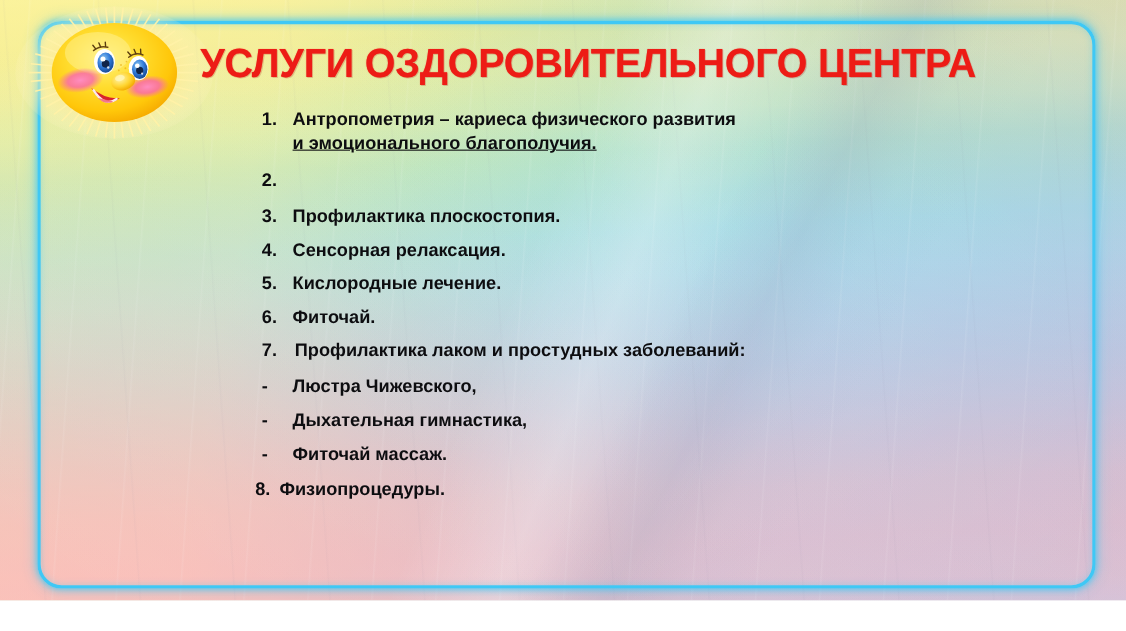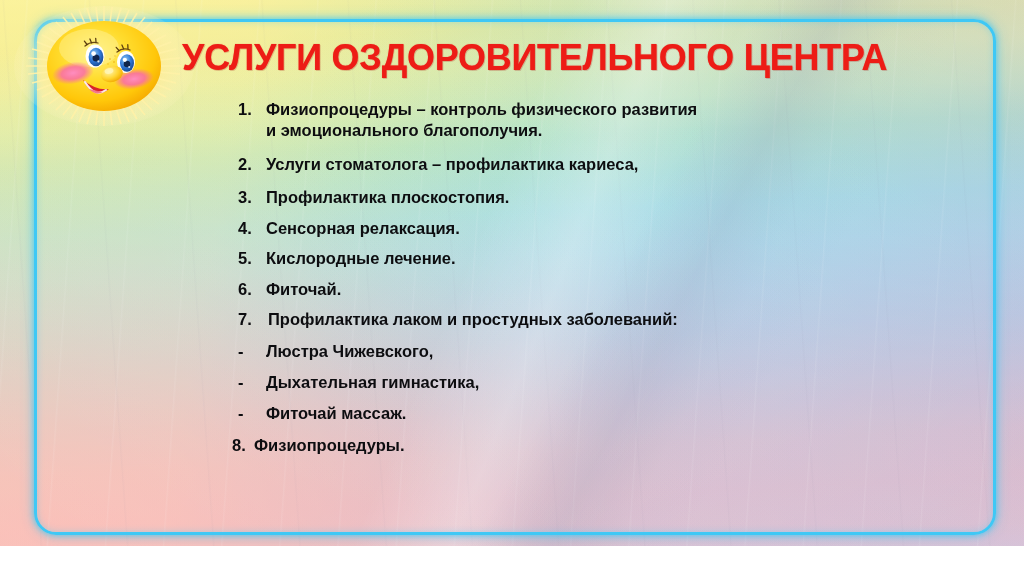--- a/index.html
+++ b/index.html
@@ -199,21 +199,21 @@
     align-items: flex-start;
     line-height: 1.30;
   }
   .row .marker {
     flex: 0 0 auto;
     width: 28px;
     text-align: left;
   }
   .row .marker.dash { width: 28px; }
   .row .body { flex: 1 1 auto; }
-  .row .body .line2 { display: block; }
+  .row .body .line2 { display: block; text-decoration: underline; }
 
   
   .sp-a { height: 12px; }   
   .sp-b { height: 9px; }    
   .sp-c { height: 10px; }   
 
   .row.item8 { margin-left: -6px; }
   .row.item8 .marker { width: 22px; }
   .row.item7 .marker { width: 30px; }
 </style>
@@ -363,30 +363,29 @@
     </svg>
   </div>
 
   <div class="title">УСЛУГИ ОЗДОРОВИТЕЛЬНОГО ЦЕНТРА</div>
 
   <div class="list">
 
     <div class="row item1">
       <span class="marker">1.</span>
       <span class="body">
-        <span>Физиопроцедуры – контроль физического развития</span>
+        <span>Антропометрия – кариеса физического развития</span>
         <span class="line2">и эмоционального благополучия.</span>
       </span>
     </div>
     <div class="sp-a"></div>
 
     <div class="row item2">
       <span class="marker">2.</span>
       <span class="body">
-        <span>Услуги стоматолога – профилактика кариеса,</span>
       </span>
     </div>
     <div class="sp-a"></div>
 
     <div class="row item3">
       <span class="marker">3.</span>
       <span class="body">Профилактика плоскостопия.</span>
     </div>
     <div class="sp-b"></div>
 

